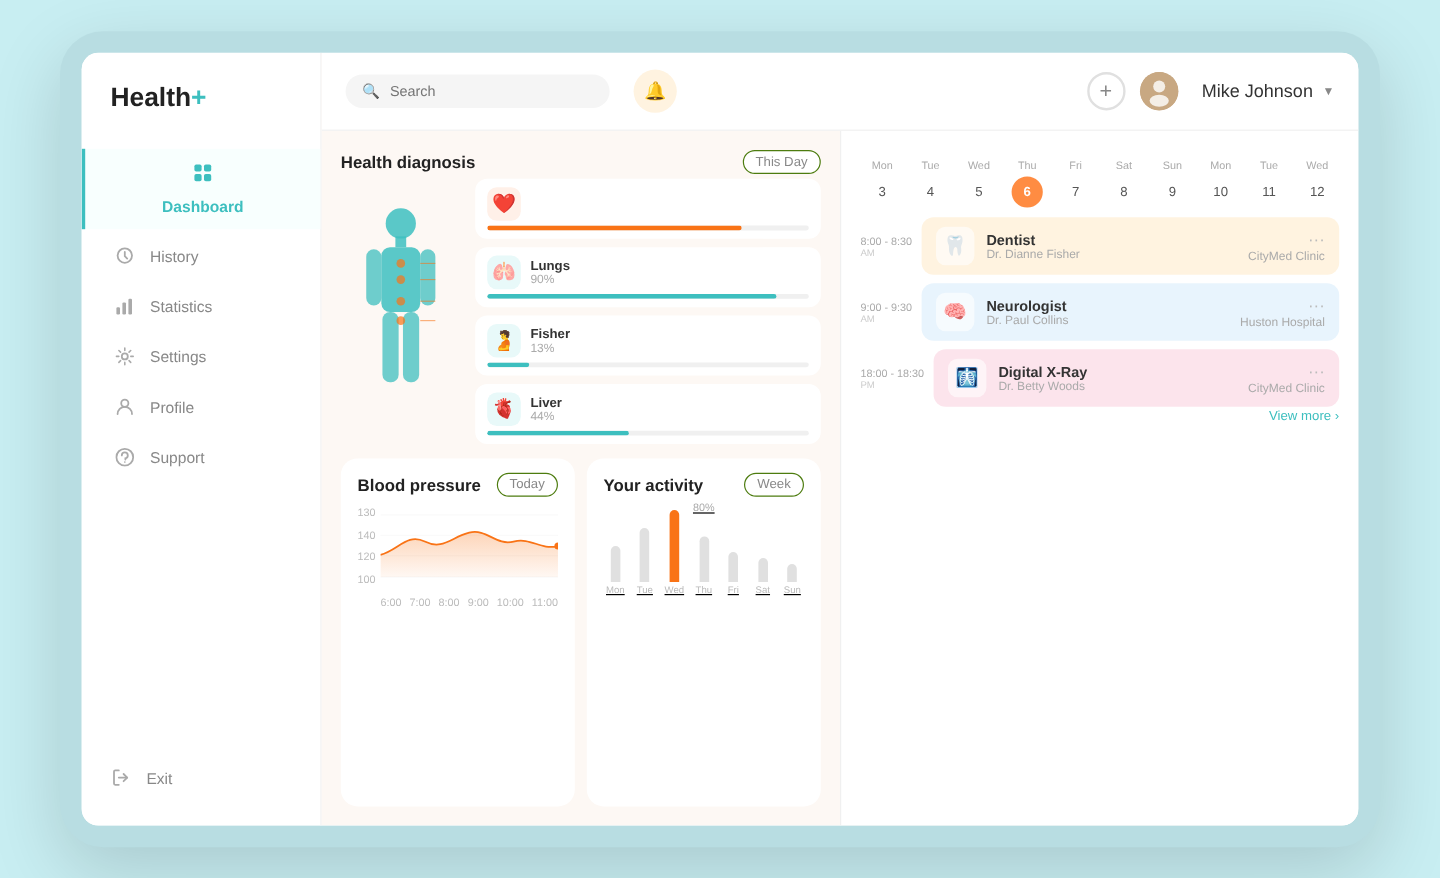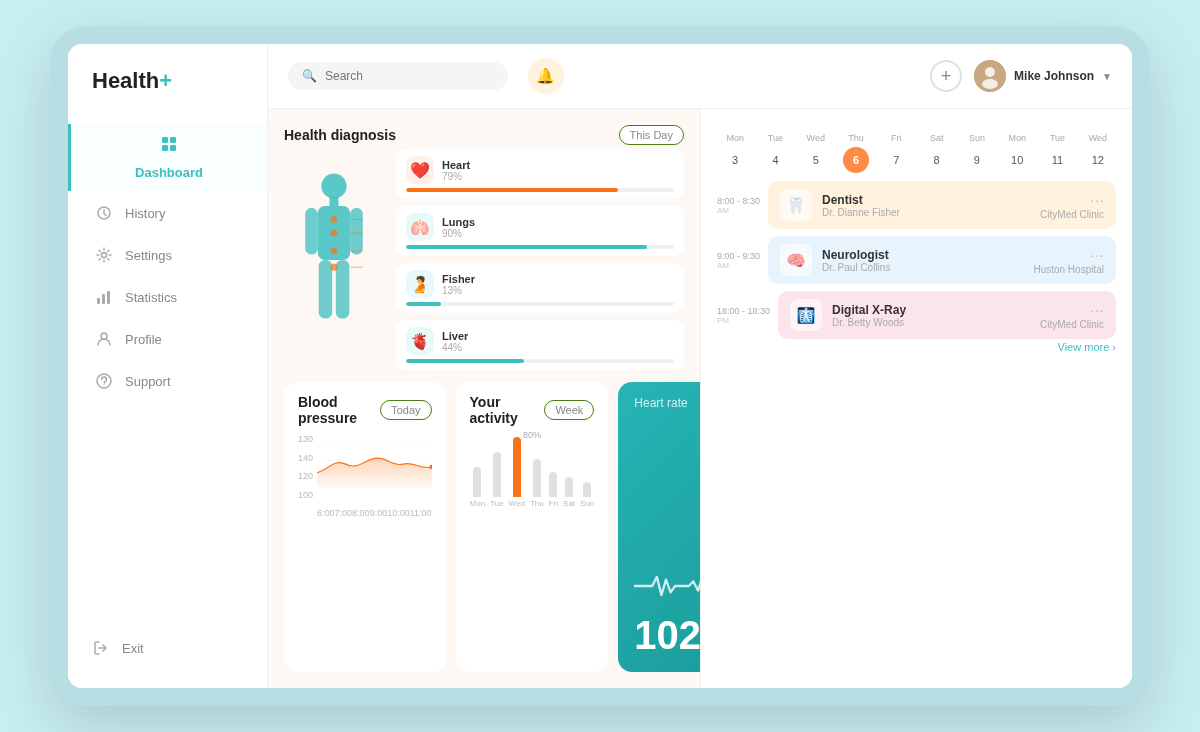--- a/index.html
+++ b/index.html
@@ -159,21 +159,21 @@
       height: 32px;
       border-radius: 50%;
       background: #c8a882;
       overflow: hidden;
       display: flex;
       align-items: center;
       justify-content: center;
       font-size: 14px;
       color: #fff;
     }
-    .user-name { font-size: 12px; color: #333; font-weight: 700; }
+    .user-name { font-size: 15px; color: #333; font-weight: 400; margin-left: 12px; }
     .chevron { color: #888; font-size: 10px; }
     
     .dashboard-body {
       flex: 1;
       display: grid;
       grid-template-columns: 1fr 1fr;
       gap: 0;
       overflow: hidden;
     }
     .left-panel {
@@ -445,36 +445,36 @@
               <circle cx="8" cy="8" r="6" stroke="#aaa" stroke-width="1.5"></circle>
               <path d="M8 5v3.5l2 2" stroke="#aaa" stroke-width="1.5" stroke-linecap="round"></path>
             </svg>
           </span>
           <span>History</span>
         </div>
 
         <div class="nav-item">
           <span class="nav-icon">
             <svg width="16" height="16" viewBox="0 0 16 16" fill="none">
-              <circle cx="8" cy="8" r="2.5" stroke="#aaa" stroke-width="1.5"></circle>
-              <path d="M8 1v2M8 13v2M1 8h2M13 8h2M3.05 3.05l1.42 1.42M11.53 11.53l1.42 1.42M3.05 12.95l1.42-1.42M11.53 4.47l1.42-1.42" stroke="#aaa" stroke-width="1.3" stroke-linecap="round"></path>
-            </svg>
-          </span>
-          <span>Settings</span>
-        </div>
-
-        <div class="nav-item">
-          <span class="nav-icon">
-            <svg width="16" height="16" viewBox="0 0 16 16" fill="none">
               <rect x="1" y="9" width="3" height="6" rx="1" fill="#aaa"></rect>
               <rect x="6" y="5" width="3" height="10" rx="1" fill="#aaa"></rect>
               <rect x="11" y="2" width="3" height="13" rx="1" fill="#aaa"></rect>
             </svg>
           </span>
           <span>Statistics</span>
+        </div>
+
+        <div class="nav-item">
+          <span class="nav-icon">
+            <svg width="16" height="16" viewBox="0 0 16 16" fill="none">
+              <circle cx="8" cy="8" r="2.5" stroke="#aaa" stroke-width="1.5"></circle>
+              <path d="M8 1v2M8 13v2M1 8h2M13 8h2M3.05 3.05l1.42 1.42M11.53 11.53l1.42 1.42M3.05 12.95l1.42-1.42M11.53 4.47l1.42-1.42" stroke="#aaa" stroke-width="1.3" stroke-linecap="round"></path>
+            </svg>
+          </span>
+          <span>Settings</span>
         </div>
 
         <div class="nav-item">
           <span class="nav-icon">
             <svg width="16" height="16" viewBox="0 0 16 16" fill="none">
               <circle cx="8" cy="5" r="3" stroke="#aaa" stroke-width="1.5"></circle>
               <path d="M2 14c0-3.314 2.686-6 6-6s6 2.686 6 6" stroke="#aaa" stroke-width="1.5" stroke-linecap="round"></path>
             </svg>
           </span>
           <span>Profile</span>
@@ -566,24 +566,20 @@
                   <line x1="58" y1="108" x2="72" y2="108" stroke="#f97316" stroke-width="1" opacity="0.6"></line>
                   <circle cx="40" cy="108" r="4" fill="#f97316" opacity="0.7"></circle>
                 </svg>
               </div>
 
               <div class="organ-cards">
 
                 <div class="organ-card">
                   <div class="organ-card-top">
                     <div class="organ-icon" style="background:#fff0e8;">❤️</div>
-                    <div class="organ-info">
-                      <div class="organ-name">Heart</div>
-                      <div class="organ-pct">79%</div>
-                    </div>
                   </div>
                   <div class="progress-bar">
                       <div class="progress-fill" style="width:79%;background:#f97316;"></div>
                     </div>
                 </div>
 
                 <div class="organ-card">
                   <div class="organ-card-top">
                     <div class="organ-icon" style="background:#e8f9f9;">🫁</div>
                     <div class="organ-info">
@@ -671,21 +667,21 @@
                   </div>
                 </div>
               </div>
             </div>
 
             <div class="activity-card">
               <div class="section-header">
                 <span class="section-title">Your activity</span>
                 <span class="section-filter">Week</span>
               </div>
-              <div style="position:relative;">
+              <div style="position:relative;text-decoration:underline;">
                 <div style="font-size:9px;color:#aaa;text-align:center;margin-bottom:2px;">80%</div>
                 <div class="activity-chart">
                   <div class="act-bar-group">
                     <div class="act-bar" style="height:30px;background:#e0e0e0;"></div>
                     <span class="act-day">Mon</span>
                   </div>
                   <div class="act-bar-group">
                     <div class="act-bar" style="height:45px;background:#e0e0e0;"></div>
                     <span class="act-day">Tue</span>
                   </div>
@@ -706,32 +702,20 @@
                     <span class="act-day">Sat</span>
                   </div>
                   <div class="act-bar-group">
                     <div class="act-bar" style="height:15px;background:#e0e0e0;"></div>
                     <span class="act-day">Sun</span>
                   </div>
                 </div>
               </div>
             </div>
 
-            <div class="heart-card">
-              <div class="heart-title">Heart rate</div>
-              <div>
-                <svg width="100%" height="30" viewBox="0 0 140 30">
-                  <path d="M0,15 L20,15 L25,5 L30,25 L35,8 L40,22 L45,15 L60,15 L65,10 L70,20 L75,5 L80,25 L85,15 L140,15" fill="none" stroke="rgba(255,255,255,0.8)" stroke-width="2.5" stroke-linecap="round" stroke-linejoin="round"></path>
-                </svg>
-                <div class="heart-rate-val">
-                  <span class="heart-num">102</span>
-
-                </div>
-              </div>
-            </div>
           </div>
         </div>
 
         <div class="right-panel">
 
           <div>
 
             <div class="cal-days-row">
               <div class="cal-day">
                 <span class="cal-day-name">Mon</span>

